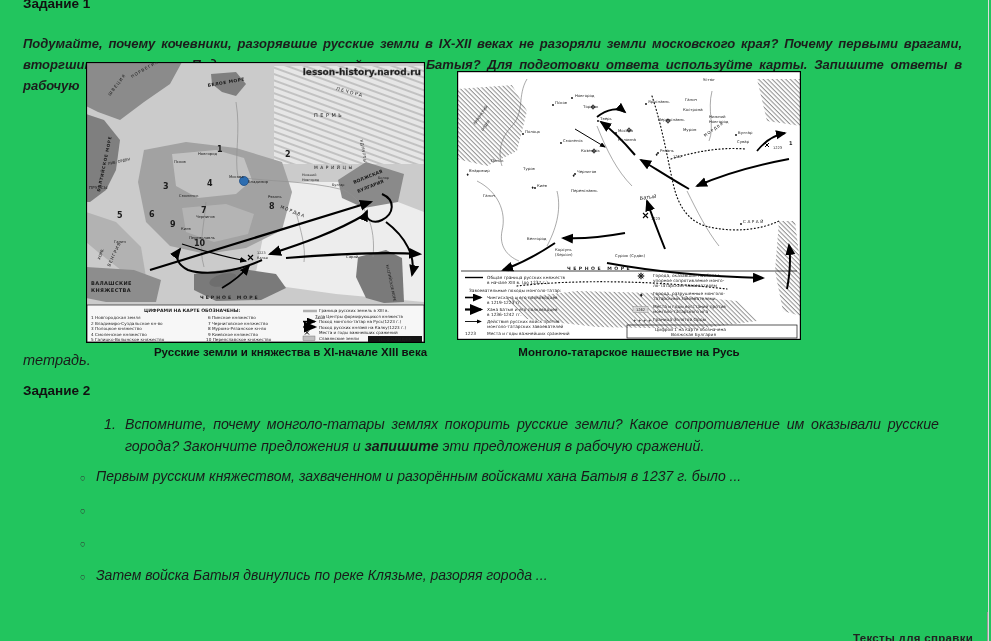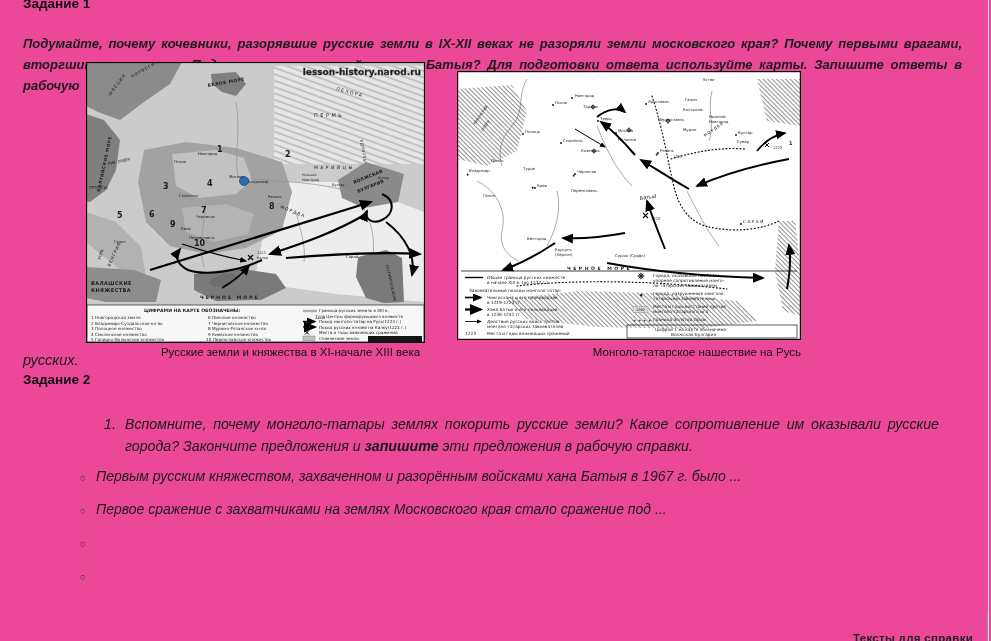--- a/index.html
+++ b/index.html
@@ -1,24 +1,24 @@
 <!DOCTYPE html>
 <html><head>
 <meta charset="utf-8">
 <style>
   html,body{margin:0;padding:0;background:#fff;}
-  .page{position:relative;width:991px;height:641px;background:#ec4899;overflow:hidden;
+  .page{position:relative;width:991px;height:641px;background:#22c55e;overflow:hidden;
         font-family:"Liberation Sans",sans-serif;color:#1a1a1a;}
   .task-heading{position:absolute;font-weight:bold;font-size:13.5px;color:#111;}
   .intro{position:absolute;left:23px;top:20px;width:939px;
          font:italic 700 13px/21px "Liberation Sans",sans-serif;
          text-align:justify;text-align-last:justify;color:#1c1c1c;}
   .bold-underline{font-weight:700;}
   .map-figure{position:absolute;}
-  .map-caption{position:absolute;font-weight:normal;font-size:11.5px;text-align:center;color:#111;}
+  .map-caption{position:absolute;font-weight:bold;font-size:11.5px;text-align:center;color:#111;}
   .tail-text{position:absolute;left:23px;top:352px;font:italic 400 14.5px "Liberation Sans",sans-serif;}
   .item1{position:absolute;left:125px;top:414px;width:814px;
          font:italic 400 14.2px/21.5px "Liberation Sans",sans-serif;text-align:justify;text-align-last:left;}
   .item1 .num{position:absolute;left:-21px;top:0;}
   .bullets{position:absolute;left:79px;top:466px;width:872px;list-style:none;margin:0;padding:0;}
   .bullet{position:relative;padding-left:17px;margin-bottom:13px;min-height:20px;
           font:italic 400 14px/20px "Liberation Sans",sans-serif;}
   .bullet .mark{position:absolute;left:1px;top:2px;font-style:normal;font-weight:bold;font-size:9.5px;color:#333;}
   .footer-cut{position:absolute;left:853px;top:632px;font-weight:bold;font-size:11.5px;
               letter-spacing:.3px;white-space:nowrap;color:#222;}
@@ -318,43 +318,43 @@
           <text x="196" y="237" font-size="4.3" fill="#1b1b1b">Места и годы восстаний против</text>
           <text x="196" y="242" font-size="4.3" fill="#1b1b1b">монголо-татарского ига</text>
           <text x="179" y="240" font-size="3.6" fill="#1b1b1b">1262</text>
           <text x="196" y="250" font-size="4.3" fill="#1b1b1b">Граница Золотой Орды</text>
           <text x="176" y="251" font-size="4.2" font-weight="bold" fill="#1b1b1b">+ + + +</text>
           <text x="198" y="259.5" font-size="4.3" fill="#1b1b1b">Цифрой 1 на карте обозначена</text>
           <text x="214" y="264.5" font-size="4.3" fill="#1b1b1b">Волжская Булгария</text>
         </g>
     </svg>
   </div>
-  <div class="map-caption" style="left:457px;top:346px;width:344px;text-align:right;">Монголо-татарское нашествие на Русь</div>
-
-  <div class="tail-text">русских.</div>
-
-  <div class="task-heading" style="left:23px;top:372px;">Задание 2</div>
+  <div class="map-caption" style="left:457px;top:346px;width:344px;">Монголо-татарское нашествие на Русь</div>
+
+  <div class="tail-text">тетрадь.</div>
+
+  <div class="task-heading" style="left:23px;top:383px;">Задание 2</div>
 
   <div class="item1">
-    <span class="num">1.</span><span>Вспомните, почему монголо-татары землях покорить русские земли? Какое сопротивление им оказывали русские города? Закончите предложения и </span><span class="bold-underline">запишите</span><span> эти предложения в рабочую справки.</span>
+    <span class="num">1.</span><span>Вспомните, почему монголо-татары землях покорить русские земли? Какое сопротивление им оказывали русские города? Закончите предложения и </span><span class="bold-underline">запишите</span><span> эти предложения в рабочую сражений.</span>
   </div>
 
   <ul class="bullets">
     <li class="bullet">
       <span class="mark">○</span>
-      <span>Первым русским княжеством, захваченном и разорённым войсками хана Батыя в 1967 г. было ...</span>
-    </li>
-    <li class="bullet">
-      <span class="mark">○</span>
-      <span>Первое сражение с захватчиками на землях Московского края стало сражение под ...</span>
+      <span>Первым русским княжеством, захваченном и разорённым войсками хана Батыя в 1237 г. было ...</span>
     </li>
     <li class="bullet">
       <span class="mark">○</span>
     </li>
     <li class="bullet">
       <span class="mark">○</span>
     </li>
+    <li class="bullet">
+      <span class="mark">○</span>
+      <span>Затем войска Батыя двинулись по реке Клязьме, разоряя города ...</span>
+    </li>
   </ul>
 
   <div class="footer-cut">Тексты для справки</div>
   <div class="edge-line-light"></div>
   <div class="edge-line-dark"></div>
 </div>
 
 </body></html>

